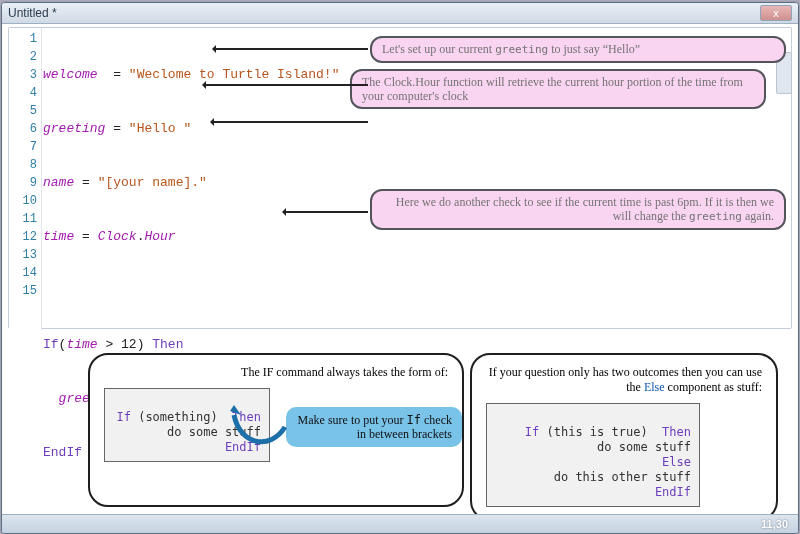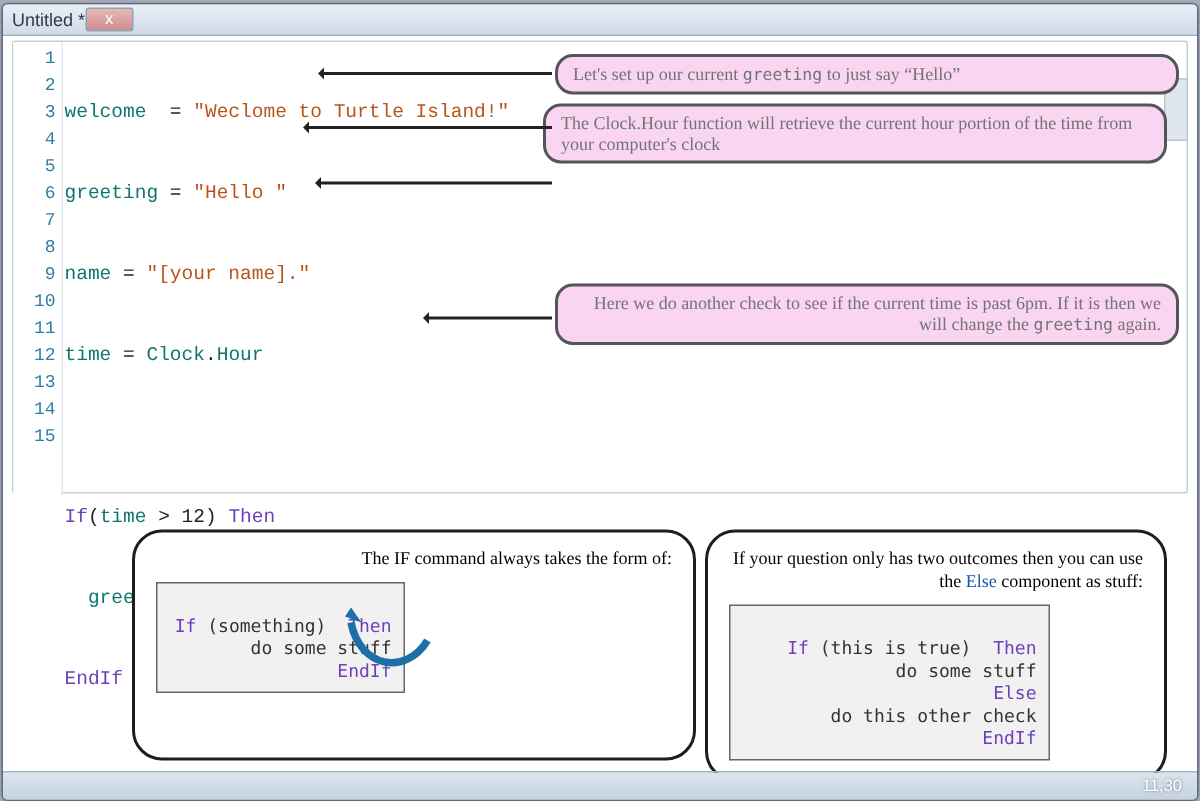--- a/index.html
+++ b/index.html
@@ -4,21 +4,21 @@
 <style>
   html, body { margin: 0; padding: 0; font-family: "Segoe UI", Arial, sans-serif; background: #aab; }
   .window {
     width: 796px; height: 530px; margin: 2px auto; background: #fff;
     border: 1px solid #5b6f82; border-radius: 4px; position: relative; overflow: hidden;
     box-shadow: 0 0 2px rgba(0,0,0,0.2);
   }
   .titlebar {
     height: 20px; background: linear-gradient(#e9eff6,#d0dae6);
     border-bottom: 1px solid #9fb0c2; display: flex; align-items: center;
-    padding: 0 6px; justify-content: flex-start; font-size: 12px; color:#2b3b4c;
+    padding: 0 6px; justify-content: space-between; font-size: 12px; color:#2b3b4c;
   }
   .titlebar .btns { display:flex; gap:2px; }
   .titlebar .btn {
     width: 30px; height: 14px; border-radius: 2px; background: linear-gradient(#dbe6f2,#b8c8dc);
     border: 1px solid #8fa4b8; display:flex; align-items:center; justify-content:center;
     font-size:11px; color:#444;
   }
   .titlebar .btn.close { background: linear-gradient(#e8b7b7,#cf8f8f); color:#fff; }
 
   .editor-area {
@@ -29,21 +29,21 @@
   }
   .gutter {
     position:absolute; left:0; top:0; width:28px; height:100%;
     border-right: 1px solid #e2e6eb; background: #fff; text-align:right;
     padding: 2px 4px 0 0; color:#2f7fa6; font-size:12px;
   }
   .gutter div { height:18px; line-height:18px; }
   .code { position:absolute; left:34px; top:2px; right:4px; white-space: pre; }
   .code-line { height:18px; }
 
-  .tok-ident { color:#0f766e; }
+  .tok-ident { color:#a21caf;font-style:italic; }
   .tok-op    { color:#222; }
   .tok-str   { color:#b8541c; }
   .tok-kw    { color:#6d3fbd; }
   .tok-num   { color:#222; }
 
   .callout {
     position:absolute; background:#fad5f2; border:2px solid #53555a;
     border-radius:12px; padding:4px 10px; font-family:"Times New Roman", serif;
     font-size:12px; line-height:14px; color:#737373;
   }
@@ -73,20 +73,21 @@
     font-family:"Times New Roman", serif; font-size:12px; line-height:14px; color:#111;
     max-width:170px;
   }
   .sticky code { font-family: Consolas, monospace; }
 
   .statusbar {
     position:absolute; bottom:0; left:0; right:0; height:18px;
     background: linear-gradient(#dce5ef,#c5d2e0); border-top:1px solid #9fb0c2;
     font-size:11px; color:#fff; text-align:right; padding-right:10px; line-height:18px;
     text-shadow: 0 0 2px #678;
+    font-weight: bold;
   }
 
   .scroll-thumb { position:absolute; right:-1px; top:24px; width:14px; height:40px; background:#dfe6ee; border:1px solid #bac5d0; border-radius:2px; }
 
   svg.curve { position:absolute; overflow:visible; pointer-events:none; }
 </style>
 </head>
 <body>
 
 <div class="window">
@@ -134,53 +135,56 @@
       
     </div>
     <div class="scroll-thumb"></div>
   </div>
 
   <div class="callout" style="top:33px; left:368px; width:392px;">
     <span>Let's set up our current </span><code>greeting</code><span>  to just say “Hello”</span>
   </div>
   <div class="arrow-line" style="top:45px; left:212px; width:154px;"></div>
 
-  <div class="callout" style="top:66px; left:360px; width:392px;">
+  <div class="callout" style="top:66px; left:348px; width:392px;">
     <span>The Clock.Hour function will retrieve the current hour portion of the time from your computer's clock</span>
   </div>
   <div class="arrow-line" style="top:81px; left:202px; width:164px;"></div>
 
   <div class="arrow-line" style="top:118px; left:210px; width:156px;"></div>
 
   <div class="callout" style="top:186px; left:368px; width:392px;text-align:right;">
     <span>Here we do another check to see if the current time is past 6pm. If it is then we will change the </span><code>greeting</code><span>  again.</span>
   </div>
   <div class="arrow-line" style="top:208px; left:282px; width:84px;"></div>
 
   <div class="infobox" style="top:350px; left:86px; width:344px; height:126px;">
     <div>The IF command always takes the form of:</div>
     <div class="codebox" style="width:148px; position:relative;">
 <span class="kw">If </span><span>(</span><span>something</span><span>) </span> <span class="kw">Then</span>
 <span class="indent"></span><span>do some stuff</span>
 <span class="kw">EndIf</span></div>
+    <div class="sticky" style="top:52px; left:196px;">
+      <span>Make sure to put your </span><code>If</code><span> check in between brackets</span>
+    </div>
     <svg class="curve" style="top:50px; left:140px;" width="70" height="60">
       <path d="M55,22 C40,46 10,40 4,10" stroke="#1d6fa8" stroke-width="5" fill="none"></path>
       <path d="M0,6 L4,0 L11,10 Z" fill="#1d6fa8"></path>
     </svg>
   </div>
 
   <div class="infobox" style="top:350px; left:468px; width:276px; height:140px;">
     <div>
       <span>If your question only has two outcomes then you can use the </span><span class="bluekw">Else</span><span> component as stuff:</span>
     </div>
     <div class="codebox" style="width:196px;">
 <span class="kw">If </span><span>(</span><span>this is true</span><span>) </span> <span class="kw">Then</span>
 <span class="indent"></span><span>do some stuff</span>
 <span class="kw">Else</span>
-<span class="indent"></span><span>do this other check</span>
+<span class="indent"></span><span>do this other stuff</span>
 <span class="kw">EndIf</span></div>
   </div>
 
   <div class="statusbar">
     <span>11,30</span>
   </div>
 
 </div>
 
 </body></html>

